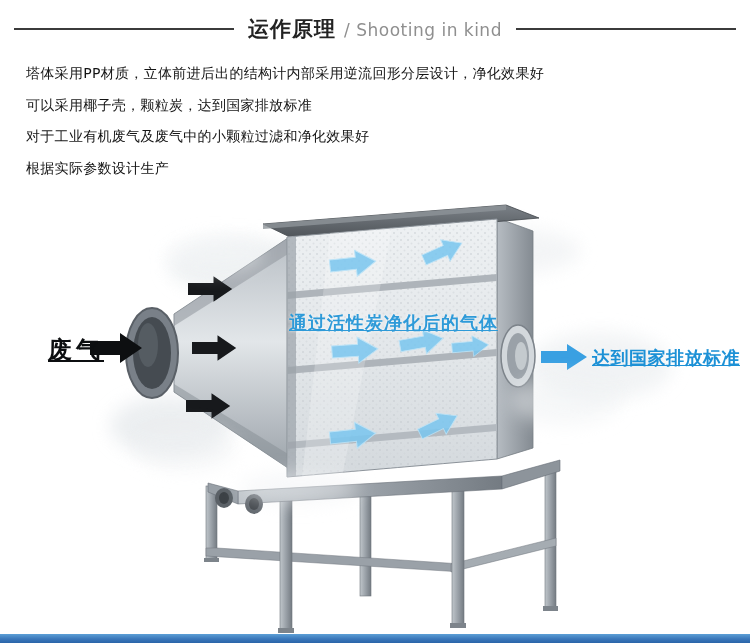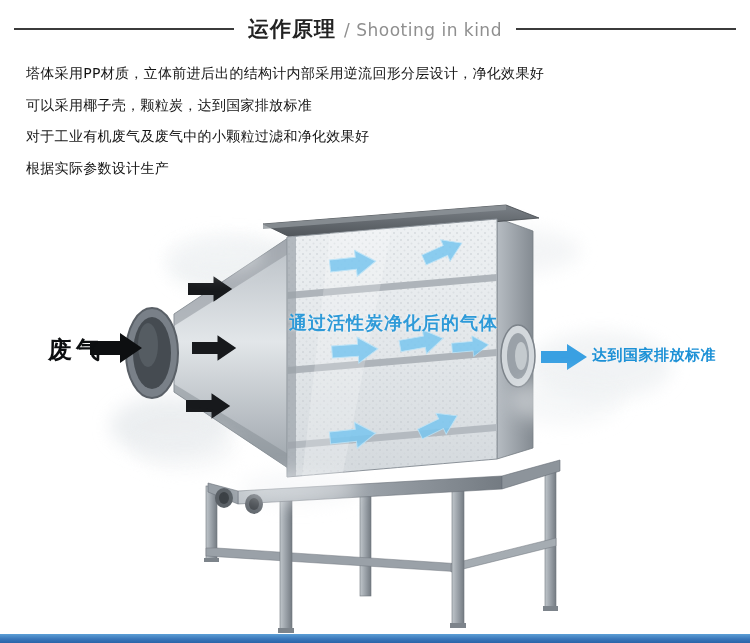--- a/index.html
+++ b/index.html
@@ -12,24 +12,24 @@
   .rule{flex:1;height:2px;background:#3b3b3b;}
   .title-wrap{display:flex;align-items:baseline;gap:8px;white-space:nowrap;}
   .title{font-size:21px;font-weight:bold;color:#222222;letter-spacing:1px;}
   .subtitle{font-size:17px;color:#8f8f8f;letter-spacing:0.5px;}
   
   .desc{padding:13px 18px 0 22px;}
   .desc p{margin:4px;font-size:14px;line-height:27.5px;color:#141414;letter-spacing:0.3px;}
   
   .diagram{position:absolute;left:0;top:196px;width:750px;height:438px;}
   .diagram svg{position:absolute;left:0;top:0;}
-  .lbl{position:absolute;white-space:nowrap;font-weight:bold;}
+  .lbl{position:absolute;white-space:nowrap;font-weight:bold;text-decoration:underline;}
   .lbl-waste{left:48px;top:138px;font-size:24px;color:#0c0e10;letter-spacing:4px;}
   .lbl-purified{left:289px;top:115px;font-size:18px;color:#2e9ad8;letter-spacing:1px;text-shadow:0 0 3px rgba(255,255,255,0.8);}
-  .lbl-standard{left:592px;top:150px;font-size:15px;color:#1d91d6;letter-spacing:0.5px;}
+  .lbl-standard{left:592px;top:150px;font-size:18px;color:#1d91d6;letter-spacing:0.5px;}
   
   .bottom-bar{position:absolute;left:0;bottom:0;width:750px;height:9px;
     background:linear-gradient(180deg,#5c9fd6 0%,#3a77ba 55%,#2a64a8 100%);}
 </style>
 </head>
 <body>
 
 <div class="page">
 
   <div class="header">

